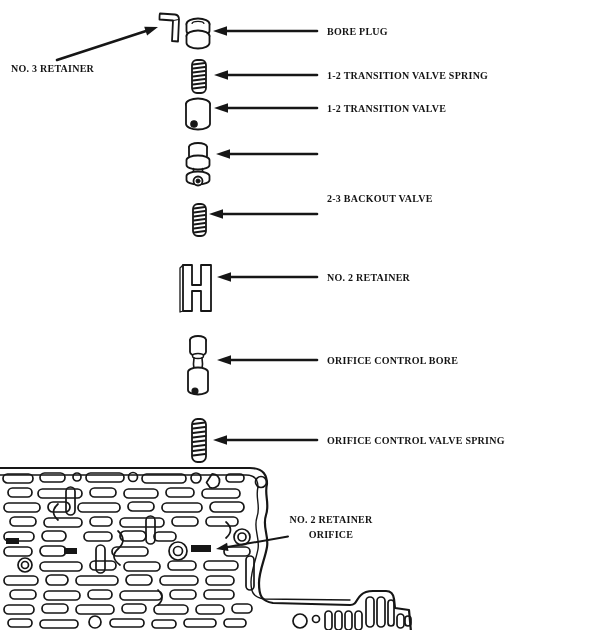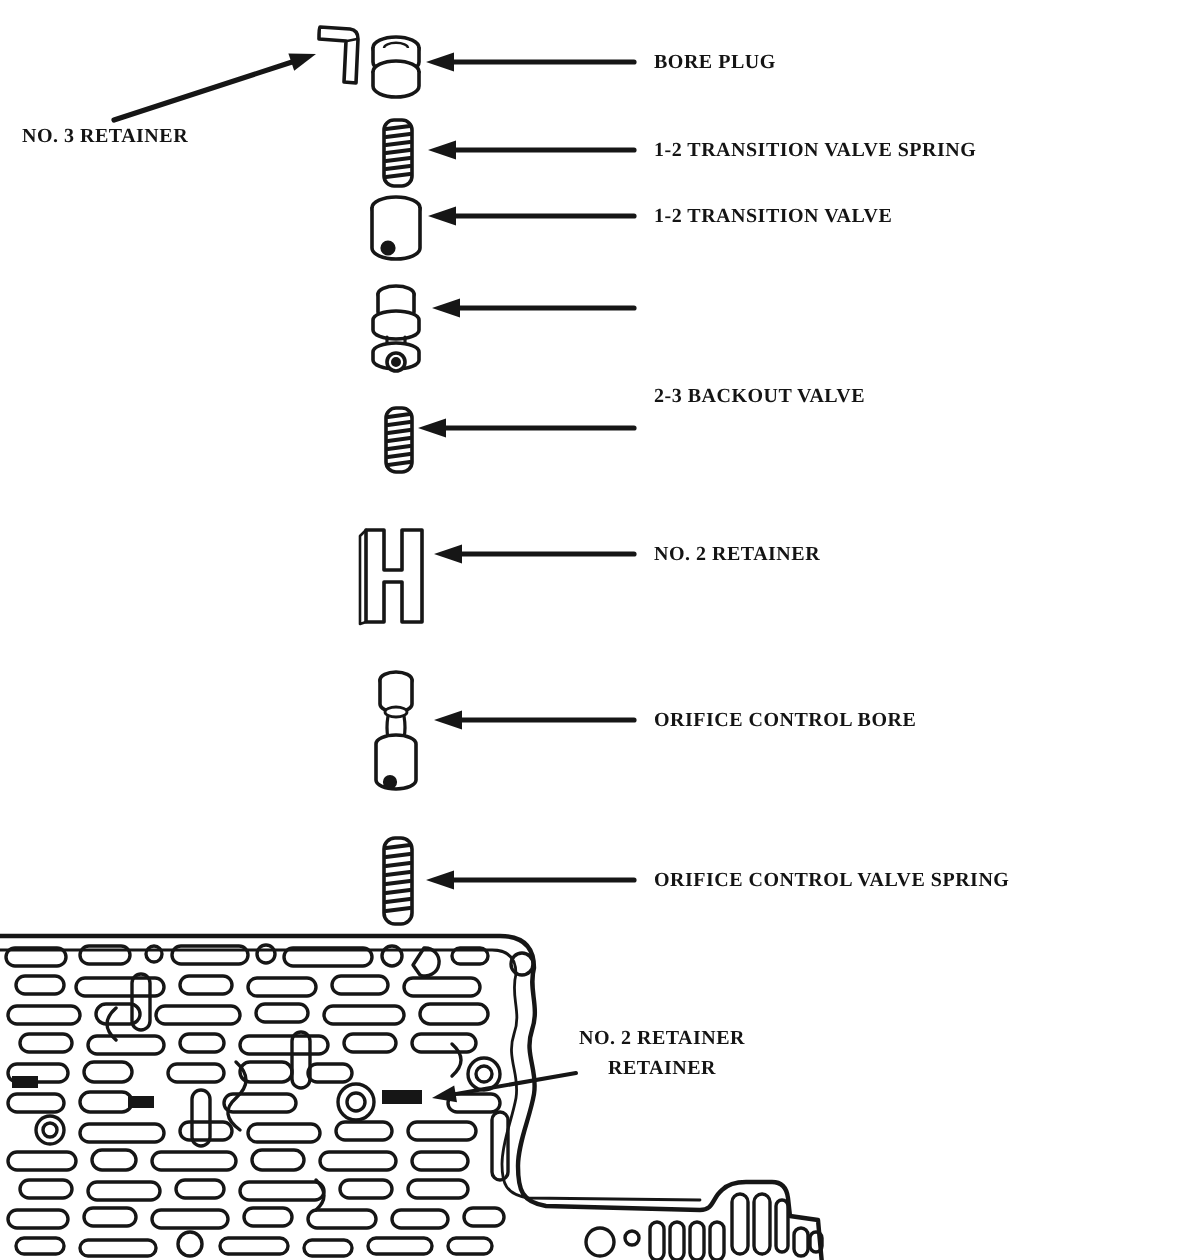--- a/index.html
+++ b/index.html
@@ -290,16 +290,16 @@
 
 
   <div class="lbl" style="left:327px; top:270px;">NO. 2 RETAINER</div>
 
   <div class="lbl" style="left:327px; top:353px;">ORIFICE CONTROL BORE</div>
 
   <div class="lbl" style="left:327px; top:433px;">ORIFICE CONTROL VALVE SPRING</div>
 
   <div class="lbl lbl--center" style="left:266px; top:512px;">
     <span>NO. 2 RETAINER</span><br>
-    <span>RETAINER</span>
+    <span>ORIFICE</span>
   </div>
 
 </div>
 
 </body></html>

